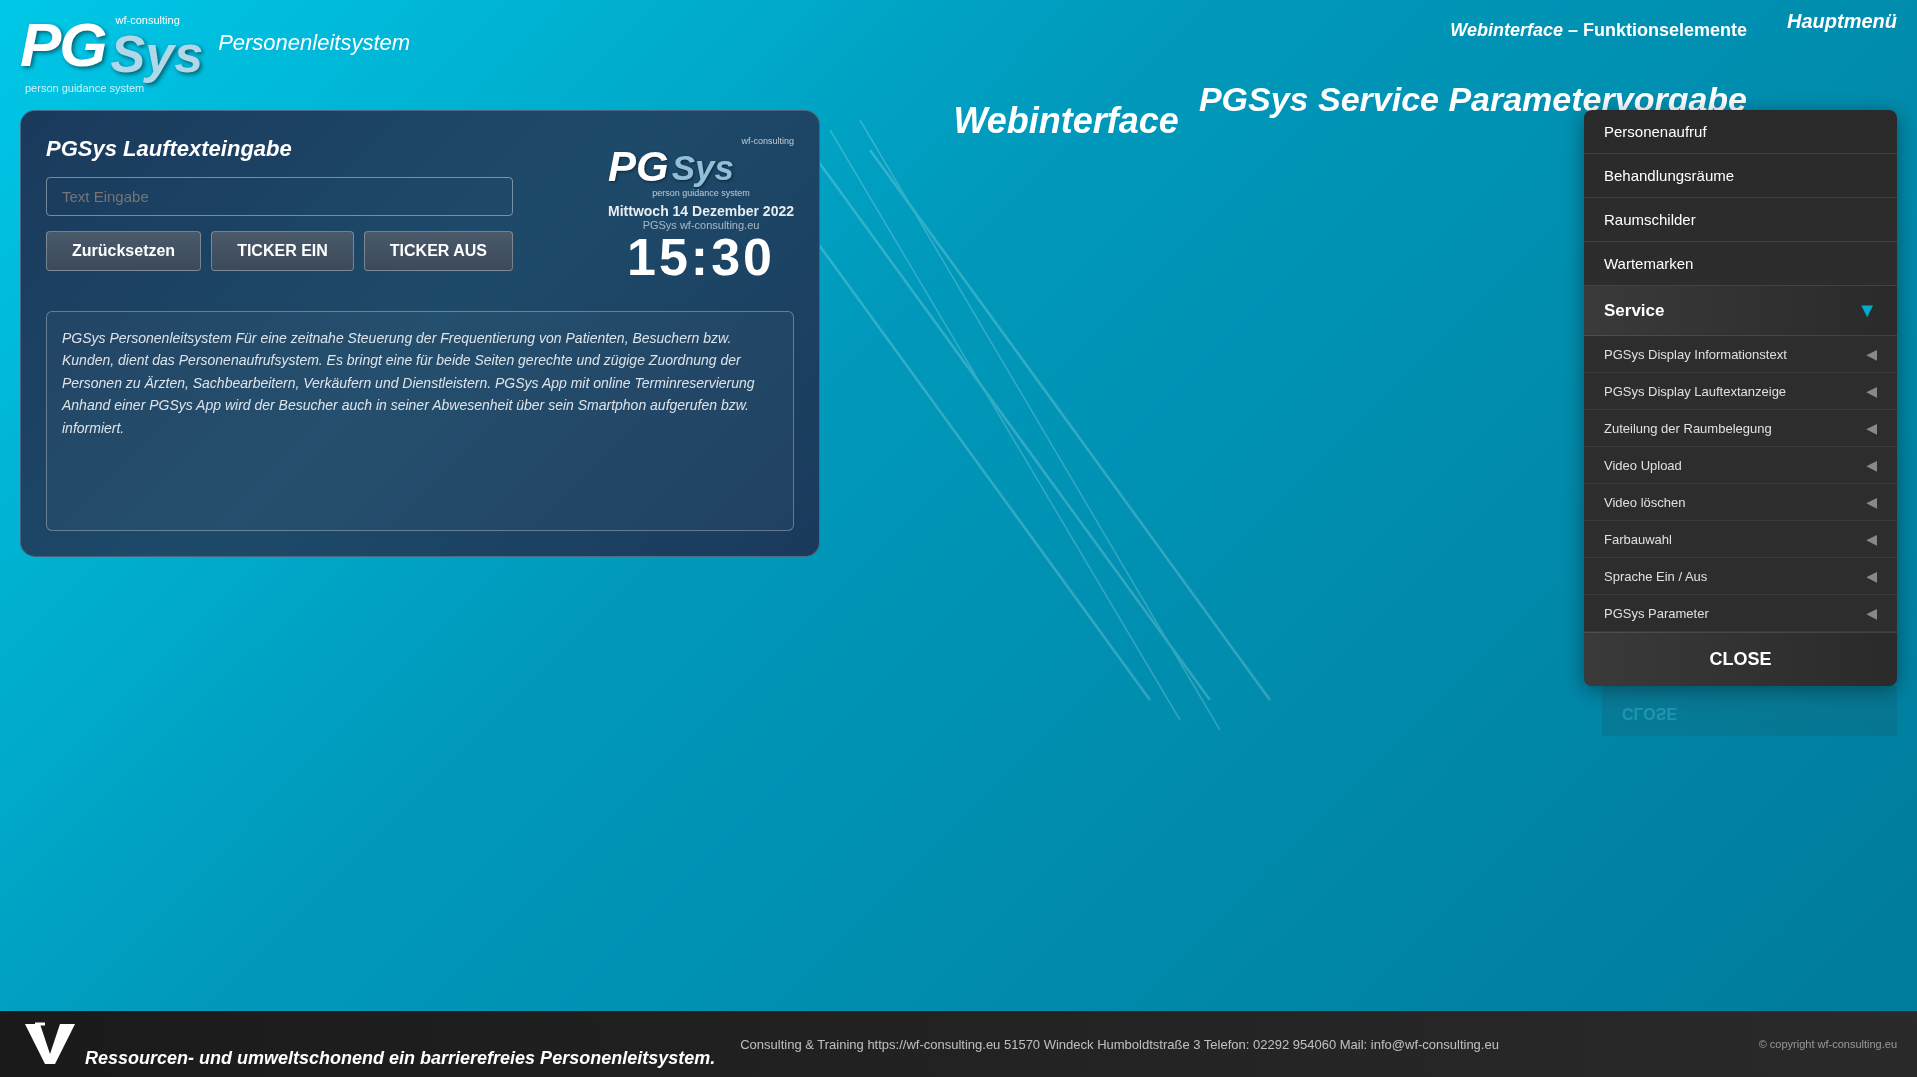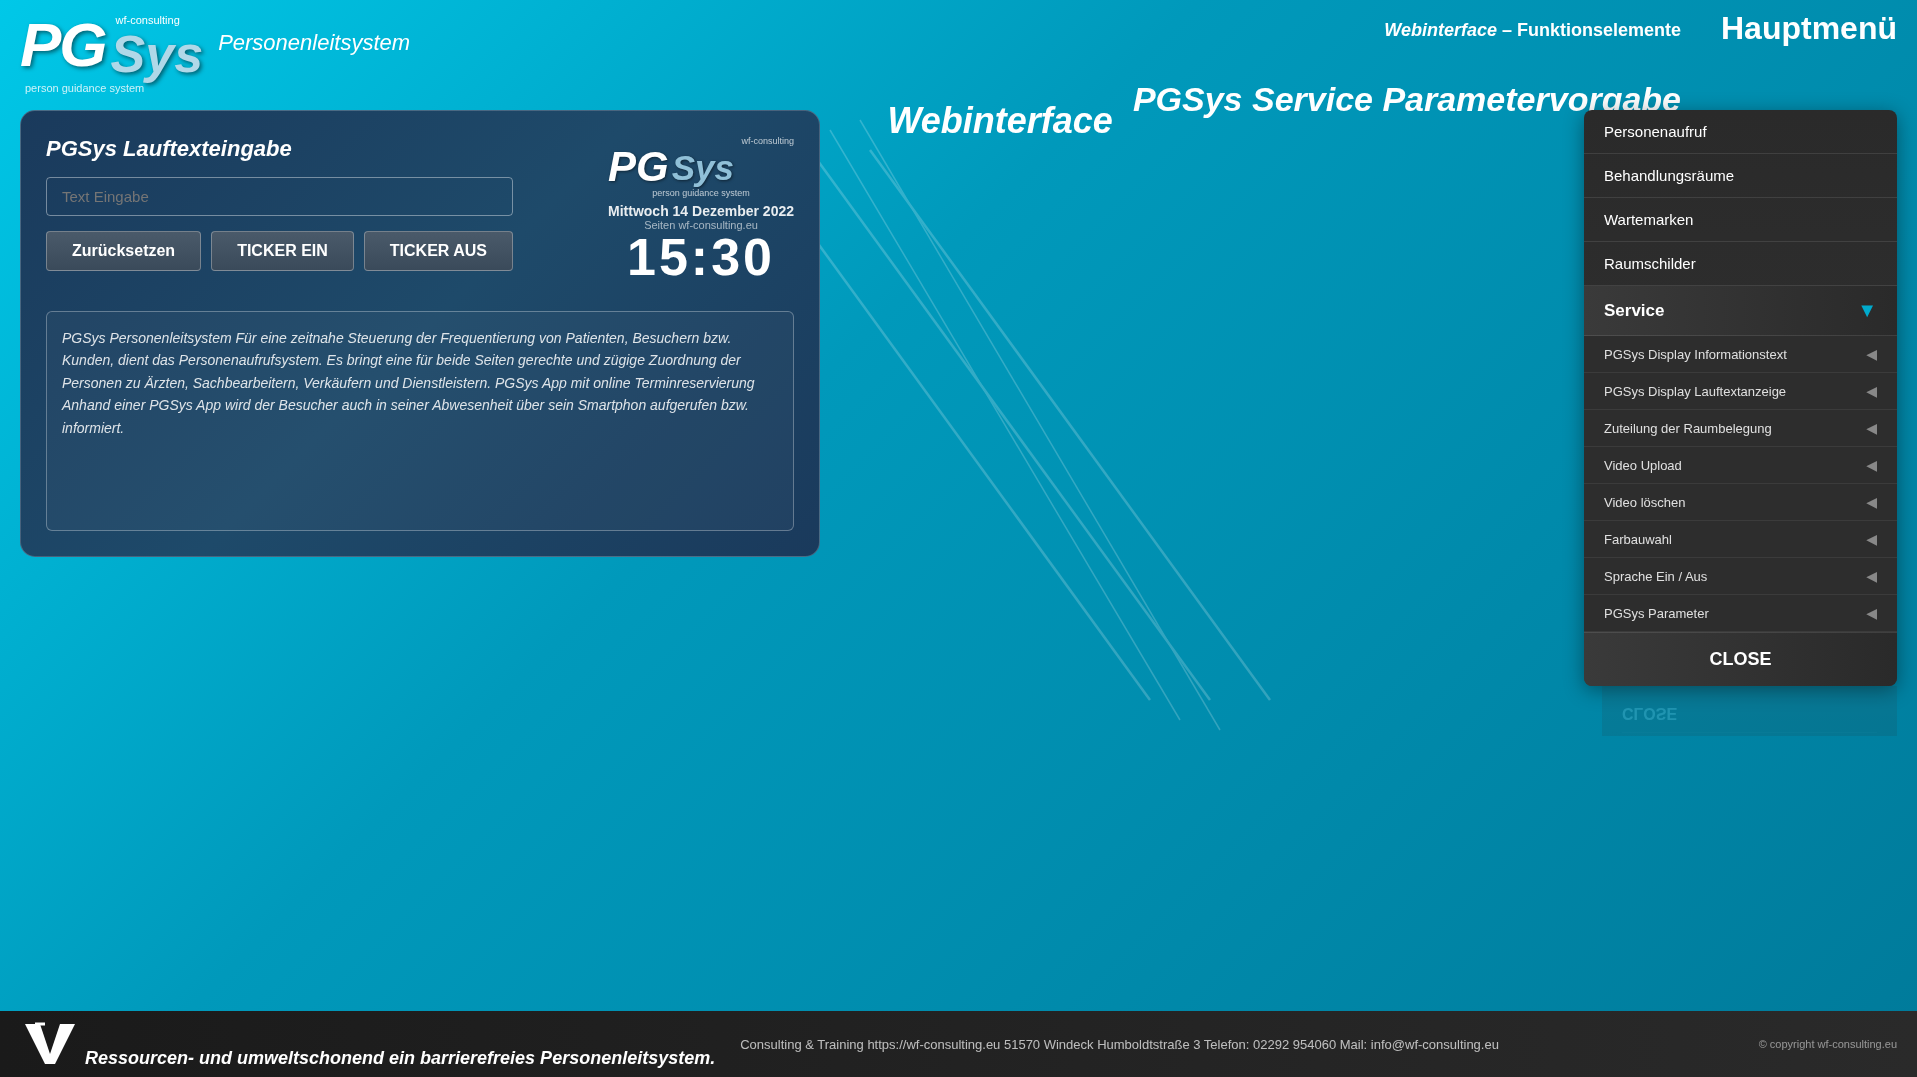--- a/index.html
+++ b/index.html
@@ -110,23 +110,24 @@
     }
 
     .header-pgsys-service {
       font-size: 34px;
       font-weight: bold;
       color: white;
       font-style: italic;
     }
 
     .header-hauptmenu {
-      font-size: 32px;
-      font-weight: bold;
-      color: white;
+      font-size: 20px;
+      font-weight: bold;
+      color: white;
+      font-style: italic;
       margin-left: 40px;
     }
 
     
     .main-content {
       position: relative;
       z-index: 10;
       display: flex;
       gap: 30px;
       padding: 0 20px;
@@ -437,44 +438,44 @@
           <div class="panel-logo">
             <div class="panel-logo-wf">wf-consulting</div>
             <div class="panel-logo-pgsys">
               <span class="panel-logo-pg">PG</span>
               <span class="panel-logo-sys">Sys</span>
             </div>
             <div class="panel-logo-guidance">person guidance system</div>
           </div>
           <div class="clock-area">
             <div class="clock-date">Mittwoch 14 Dezember 2022</div>
-            <div class="clock-url">Seiten wf-consulting.eu</div>
+            <div class="clock-url">PGSys wf-consulting.eu</div>
             <div class="clock-time">15:30</div>
           </div>
         </div>
       </div>
       <div class="text-display-area">
         <p>PGSys Personenleitsystem Für eine zeitnahe Steuerung der Frequentierung von Patienten, Besuchern bzw. Kunden, dient das Personenaufrufsystem. Es bringt eine für beide Seiten gerechte und zügige Zuordnung der Personen zu Ärzten, Sachbearbeitern, Verkäufern und Dienstleistern. PGSys App mit online Terminreservierung Anhand einer PGSys App wird der Besucher auch in seiner Abwesenheit über sein Smartphon aufgerufen bzw. informiert.</p>
       </div>
     </div>
   </div>
 
   <div style="margin-left:auto;display:flex;flex-direction:column;align-items:flex-end;">
     <div class="sidebar-menu">
       <div class="menu-item">
         <span>Personenaufruf</span>
       </div>
       <div class="menu-item">
         <span>Behandlungsräume</span>
       </div>
       <div class="menu-item">
+        <span>Raumschilder</span>
+      </div>
+      <div class="menu-item">
         <span>Wartemarken</span>
-      </div>
-      <div class="menu-item">
-        <span>Raumschilder</span>
       </div>
       <div class="menu-item menu-item-service">
         <span>Service</span>
         <span class="chevron">▼</span>
       </div>
       <div class="menu-sub-item">
         <span>PGSys Display Informationstext</span>
         <span class="arrow">◀</span>
       </div>
       <div class="menu-sub-item">

